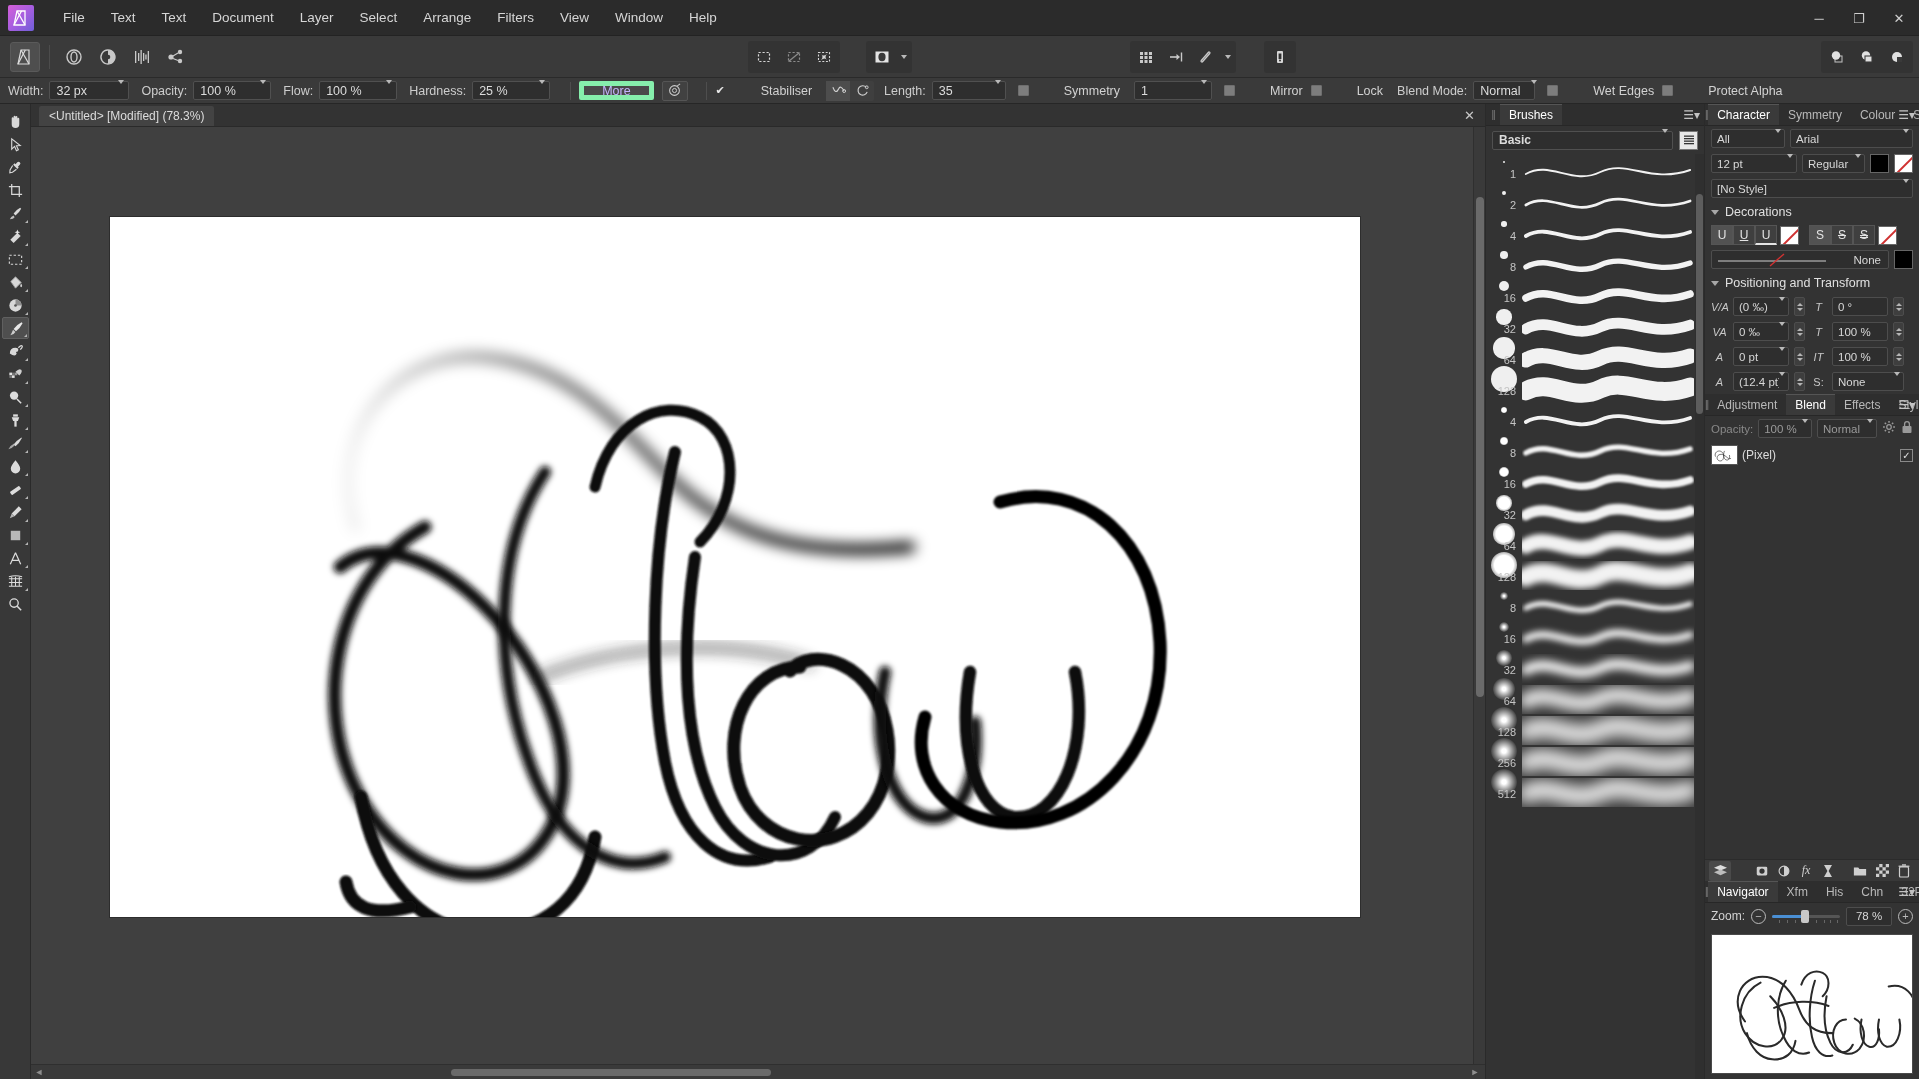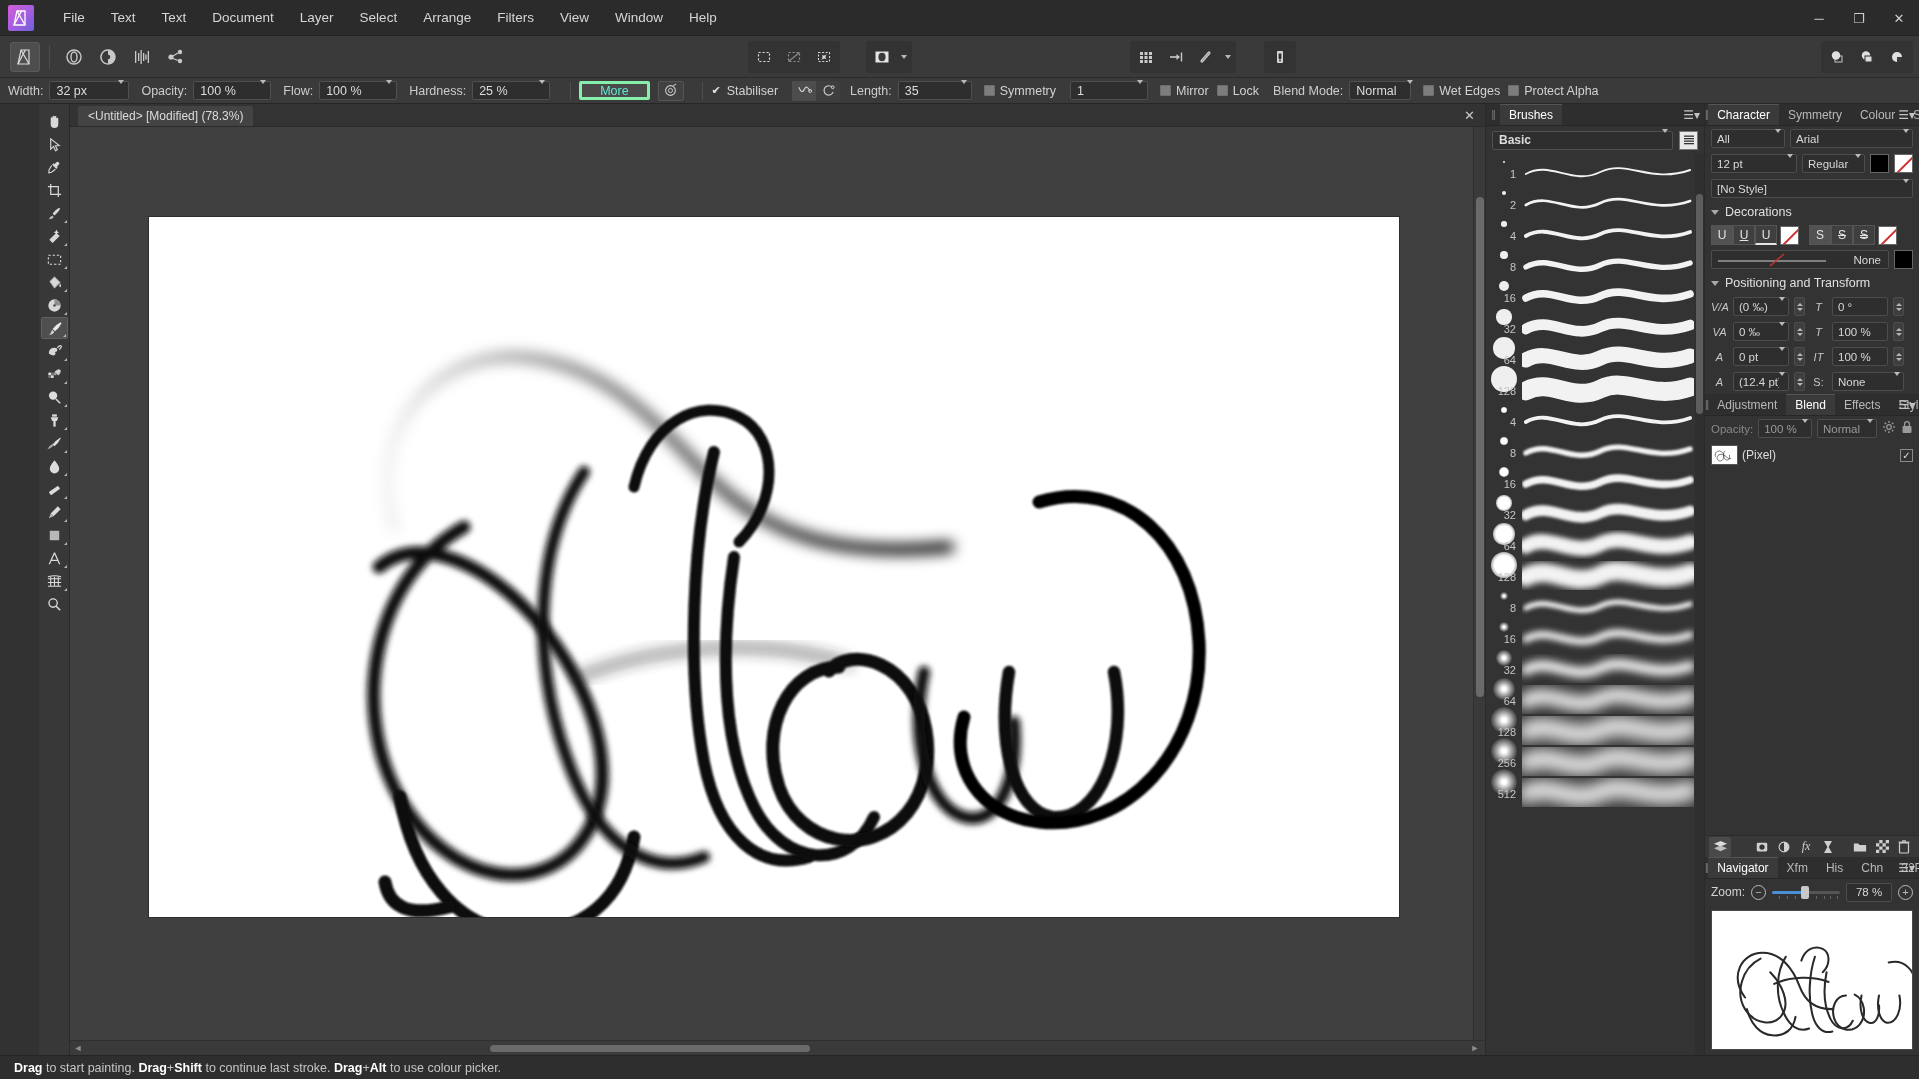--- a/index.html
+++ b/index.html
@@ -57,42 +57,42 @@
   }
   .ctx-label{color:#cdcdcd;margin-right:6px;white-space:nowrap;}
   .ctx-field{
     height:19px;background:#2e2e2e;border:1px solid #505050;border-radius:2px;
     display:flex;align-items:center;padding:0 4px 0 6px;color:#dcdcdc;
     font-size:12.5px;margin-right:12px;position:relative;
   }
   .ctx-field .val{flex:1;white-space:nowrap;}
   .ctx-field .dd{margin-left:10px;}
   .ctx-btn{
-    height:19px;background:#4a4a4a;border:3px solid #86efac;border-radius:2px;
-    padding:0 18px;display:flex;align-items:center;color:#5eead4;font-size:12.5px;
+    height:19px;background:#4a4a4a;border:5px solid #86efac;border-radius:2px;
+    padding:0 18px;display:flex;align-items:center;color:#c4b5fd;font-size:12.5px;
     margin-right:8px;
   }
   .ctx-icobtn{
     width:26px;height:20px;background:#414141;border:1px solid #555;border-radius:2px;
     display:flex;align-items:center;justify-content:center;margin-right:10px;
   }
-  .ctx-chk{display:flex;align-items:center;margin-right:8px;}
+  .ctx-chk{display:flex;align-items:center;margin-right:8px;gap:30px;}
   .chkbox{
     width:11px;height:11px;border:1px solid #6e6e6e;background:#7d7d7d;border-radius:1px;
     margin-right:5px;display:flex;align-items:center;justify-content:center;
   }
   .chkbox.checked{background:transparent;border-color:transparent;}
   .chkbox.checked::after{content:"✔";color:#e8e8e8;font-size:11px;line-height:11px;}
   .ctx-sep{width:1px;height:18px;background:#4e4e4e;margin:0 8px;}
   .togpair{display:flex;background:#3f3f3f;border-radius:2px;margin-right:10px;}
   .togpair > div{width:24px;height:20px;display:flex;align-items:center;justify-content:center;}
   .togpair > div.on{background:#4d4d4d;}
 
   
-  .main{flex:1 1 auto;display:flex;min-height:0;margin-left:39px;}
+  .main{flex:1 1 auto;display:flex;min-height:0;}
 
   
   .tools{
     width:31px;background:#383838;border-right:1px solid #2a2a2a;
     display:flex;flex-direction:column;align-items:center;padding-top:6px;flex:0 0 31px;
   }
   .tool{
     width:27px;height:22px;display:flex;align-items:center;justify-content:center;
     position:relative;border-radius:2px;margin-bottom:1px;
   }
@@ -1272,17 +1272,14 @@
             <path d="M154 86 C151 100 155 112 162 114 C169 116 173 106 172 96"></path>
             <path d="M172 86 C169 100 173 112 180 114 C190 115 196 100 193 86"></path>
             <path d="M182 52 C198 48 210 60 211 80"></path>
           </g>
         </svg>
       </div>
 
     </div>
   </div>
 
-  <div class="statusbar">
-    <span id="statustext"><b>Drag</b><span> to start painting. </span><b>Drag</b><span>+</span><b>Shift</b><span> to continue last stroke. </span><b>Drag</b><span>+</span><b>Alt</b><span> to use colour picker.</span></span>
-  </div>
 
 </div>
 
 </body></html>

